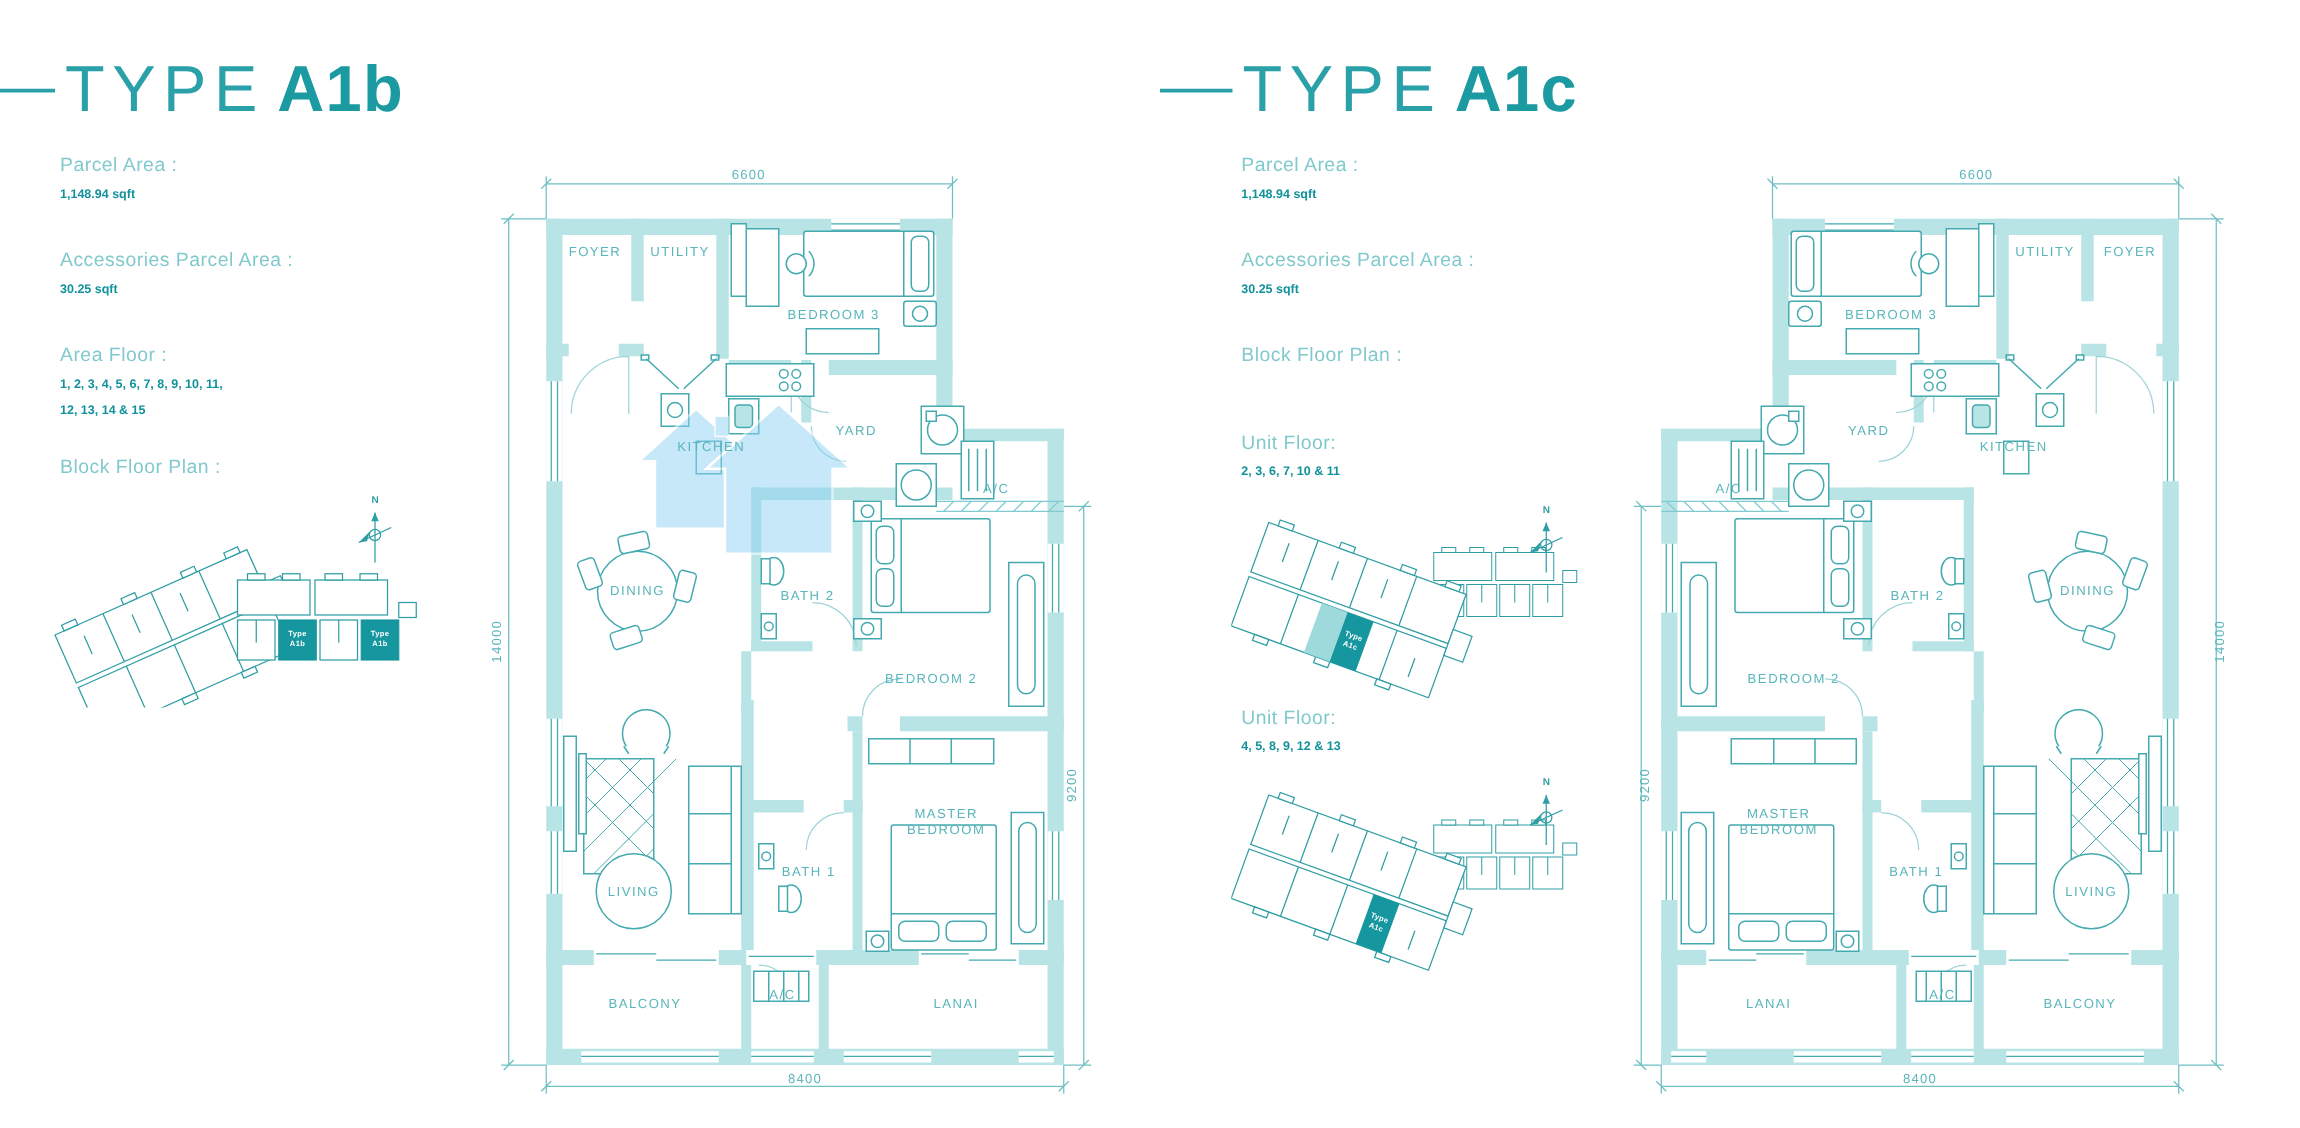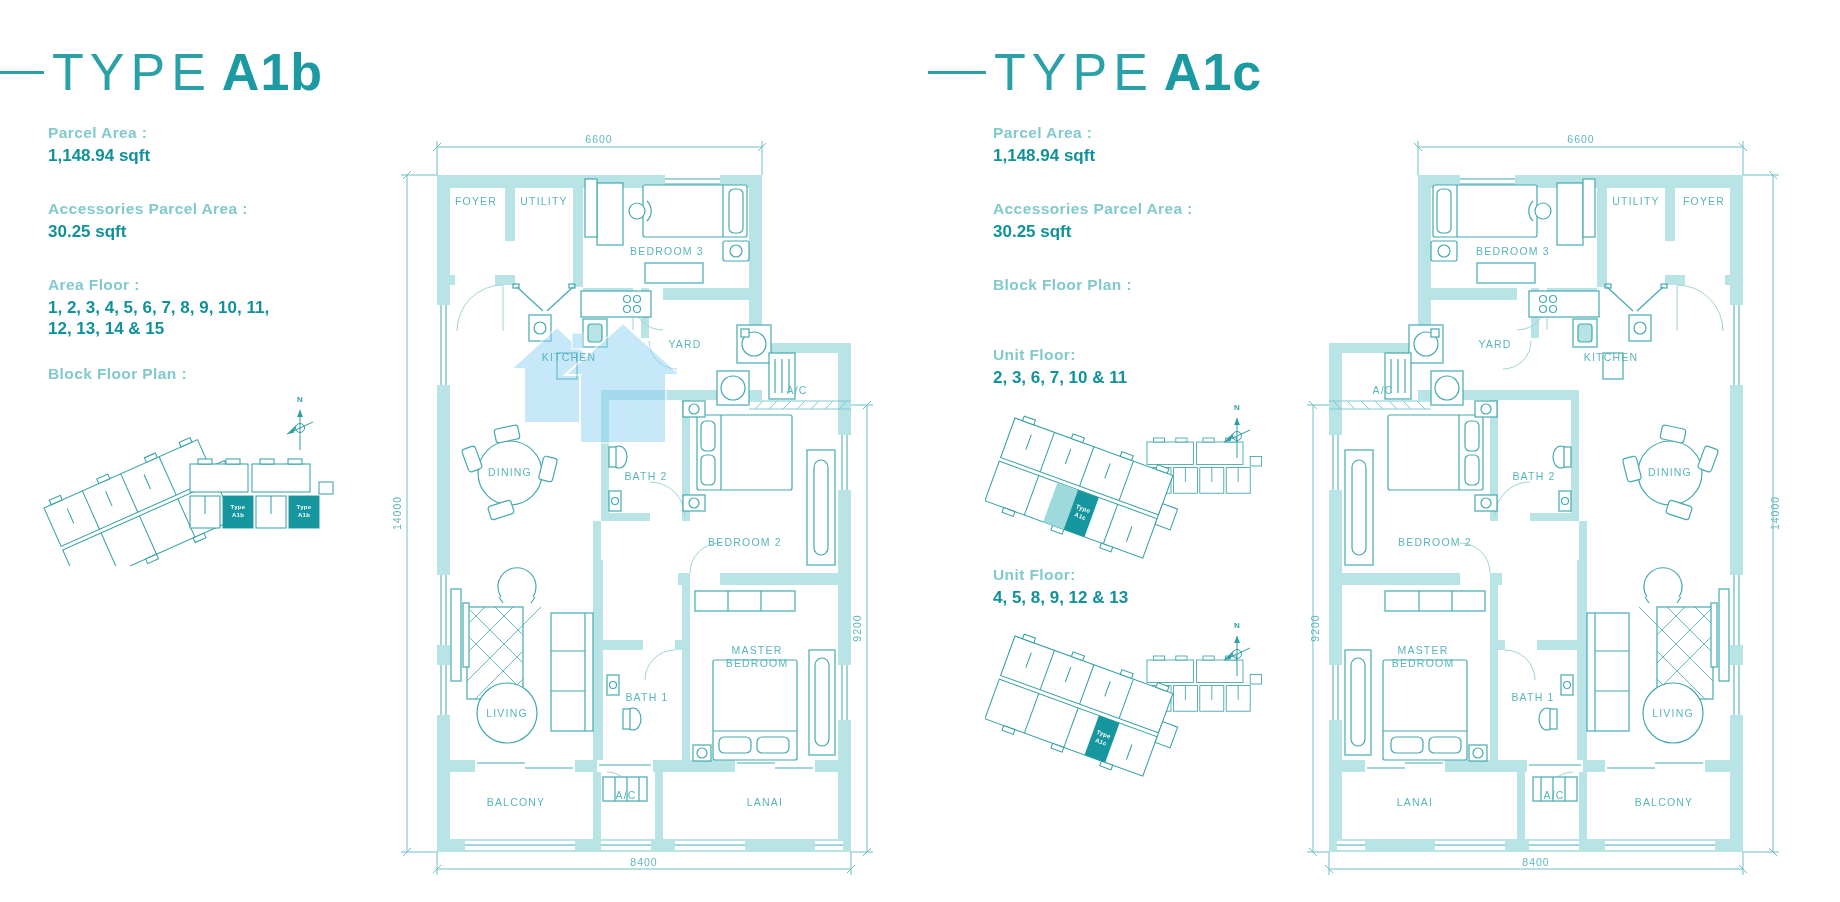--- a/index.html
+++ b/index.html
@@ -7,23 +7,23 @@
     width:1840px;height:902px;position:relative;overflow:hidden;background:#ffffff;
     font-family:"Liberation Sans", sans-serif;
   }
   .abs{position:absolute;}
   
   .panel-title{display:flex;align-items:center;white-space:nowrap;}
   .dash{display:inline-block;width:44px;height:3px;background:#2aa1a8;margin-right:8px;}
   .t-light{font-size:52px;font-weight:400;color:#2aa1a8;letter-spacing:6px;margin-right:10px;}
   .t-bold{font-size:52px;font-weight:800;color:#1b9aa1;letter-spacing:1px;}
   
-  .info p{margin:0;font-weight:bold;}
+  .info p{margin:0;}
   .lbl{font-size:15.5px;color:#82c9cd;letter-spacing:.4px;margin:0 0 3px 0 !important;}
-  .val{font-size:17px;font-weight:700;color:#11919a;margin:0 0 34px 0 !important;line-height:21px;}
+  .val{font-size:10px;font-weight:700;color:#11919a;margin:0 0 34px 0 !important;line-height:21px;}
   .val.last{margin-bottom:0 !important;}
   .uf-lines{margin-bottom:26px !important;}
   
   text{font-family:"Liberation Sans", sans-serif;}
   .room{font-size:10.5px;letter-spacing:1.2px;fill:#58b5bb;text-anchor:middle;}
   .dimt{font-size:10.5px;letter-spacing:1px;fill:#5cb6bc;text-anchor:middle;}
   .tag{font-size:6px;font-weight:700;fill:#ffffff;text-anchor:middle;letter-spacing:.3px;}
   .ntxt{font-size:8px;font-weight:700;fill:#2f9ea4;text-anchor:middle;}
 </style>
 </head>

